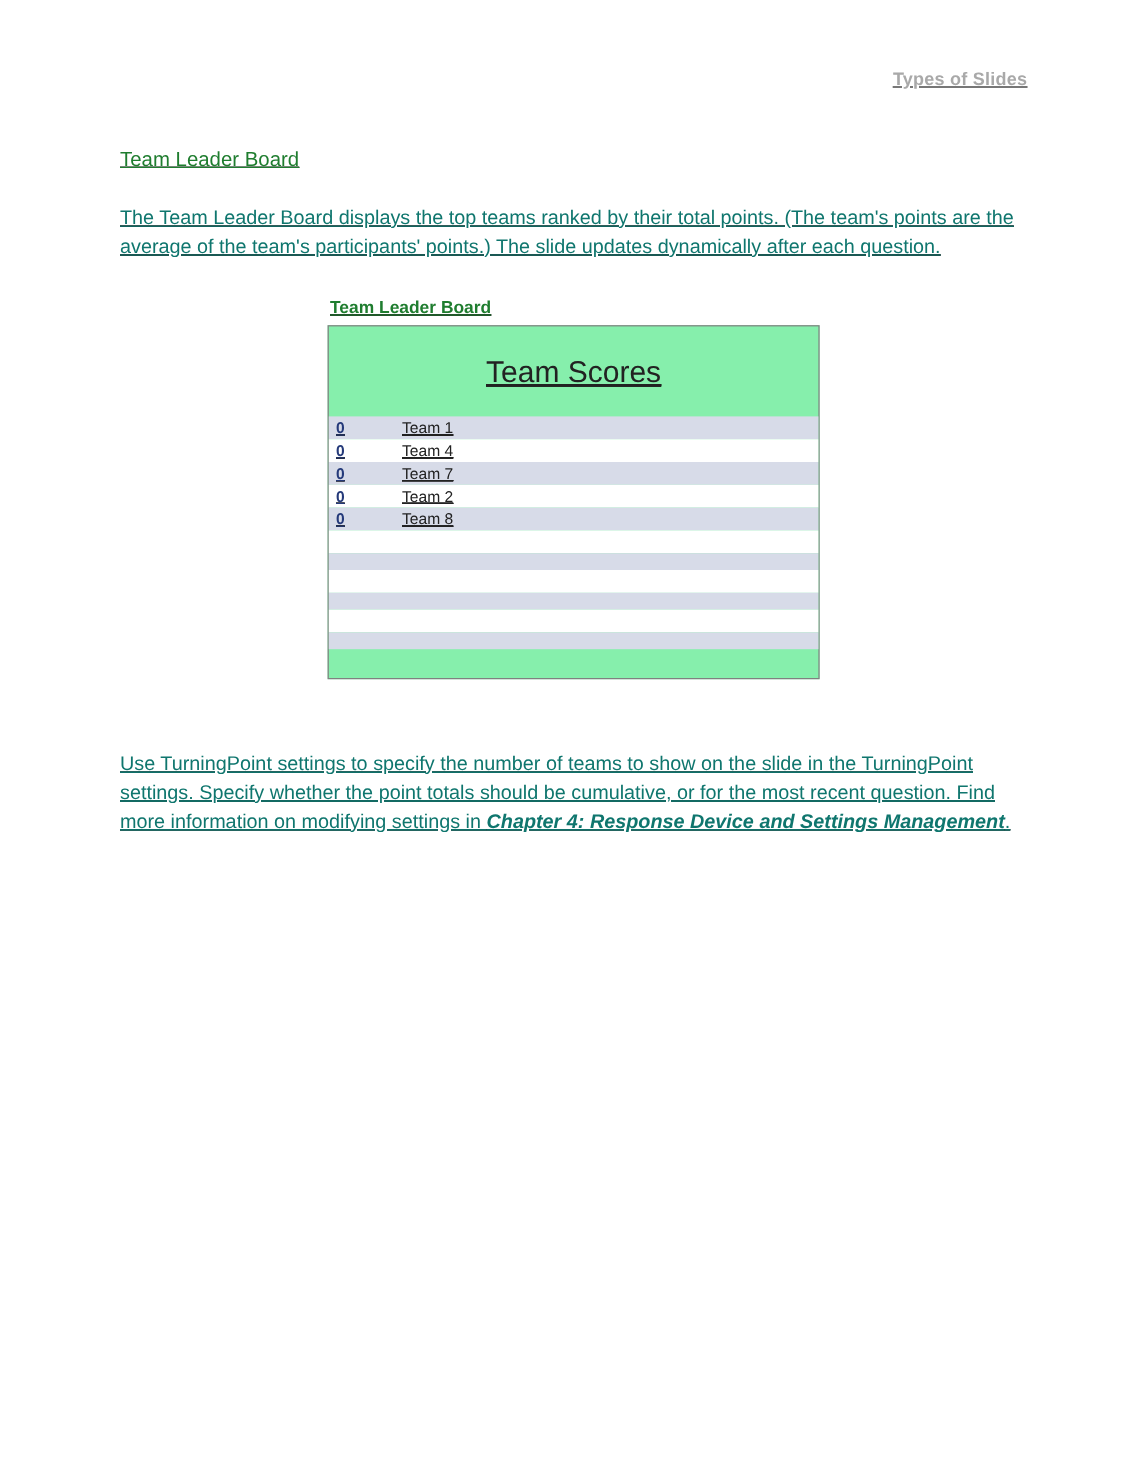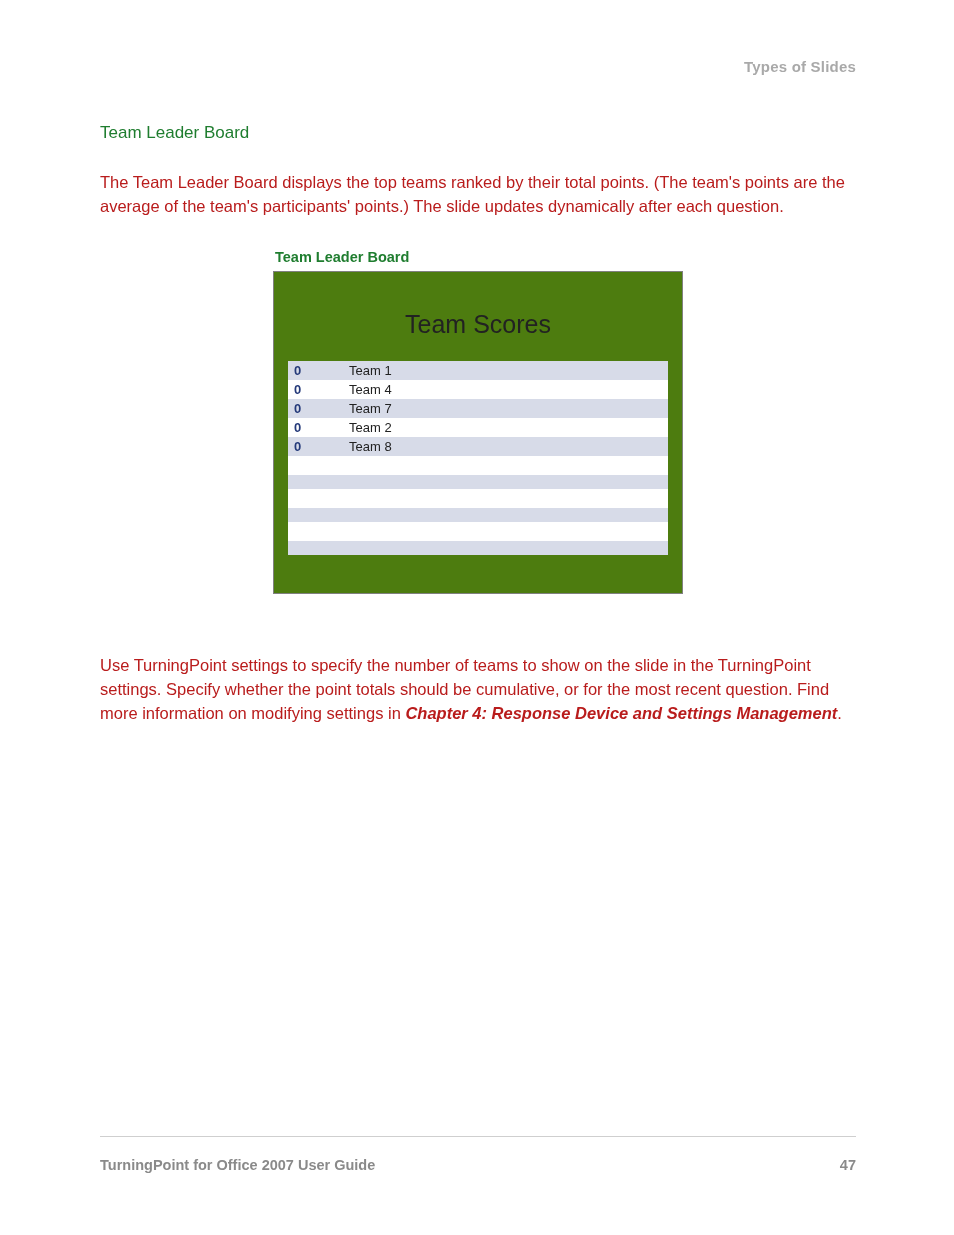--- a/index.html
+++ b/index.html
@@ -1,15 +1,15 @@
 <!DOCTYPE html>
 <html><head>
   <meta charset="utf-8">
   <style>
-    * { box-sizing: border-box; margin: 0; padding: 0; }
+    * { box-sizing: border-box; margin: 0; padding: 0; text-decoration: underline; }
     body {
       width: 954px;
       height: 1235px;
       background: #fff;
       font-family: "Myriad Pro", "Segoe UI", Arial, sans-serif;
       color: #222;
       position: relative;
     }
     .page {
       padding: 58px 98px 0 100px;
@@ -26,42 +26,42 @@
     }
     .section-heading {
       color: #1f7d2f;
       font-size: 17px;
       font-weight: 400;
       margin-bottom: 28px;
     }
     .body-para {
       font-size: 16.5px;
       line-height: 1.45;
-      color: #b91c1c;
+      color: #0f766e;
       margin-bottom: 30px;
     }
     .body-para .bold-ital {
       font-weight: 700;
       font-style: italic;
     }
     .figure-wrap {
       margin: 0 auto 60px;
       width: 410px;
     }
     .figure-caption {
       color: #1f7d2f;
       font-weight: 700;
       font-size: 14.5px;
       margin-bottom: 6px;
       margin-left: 2px;
     }
     .figure-box {
       border: 1px solid #808080;
-      background: #4d7c0f;
-      padding: 14px;
+      background: #86efac;
+      padding: 0;
     }
     .slide-title {
       text-align: center;
       font-size: 25px;
       font-weight: 400;
       color: #222;
       padding: 24px 0 22px;
     }
     .team-row {
       height: 19px;
@@ -155,18 +155,14 @@
       <div class="empty-gap"></div>
       <div class="empty-strip"></div>
       <div class="bottom-pad"></div>
     </div>
   </div>
 
   <p class="body-para">
     <span>Use TurningPoint settings to specify the number of teams to show on the slide in the TurningPoint settings. Specify whether the point totals should be cumulative, or for the most recent question. Find more information on modifying settings in </span><span class="bold-ital">Chapter 4: Response Device and Settings Management</span><span>.</span>
   </p>
 
-  <div class="footer">
-    <span class="footer-title">TurningPoint for Office 2007 User Guide</span>
-    <span class="footer-page">47</span>
-  </div>
 
 </div>
 
 </body></html>

